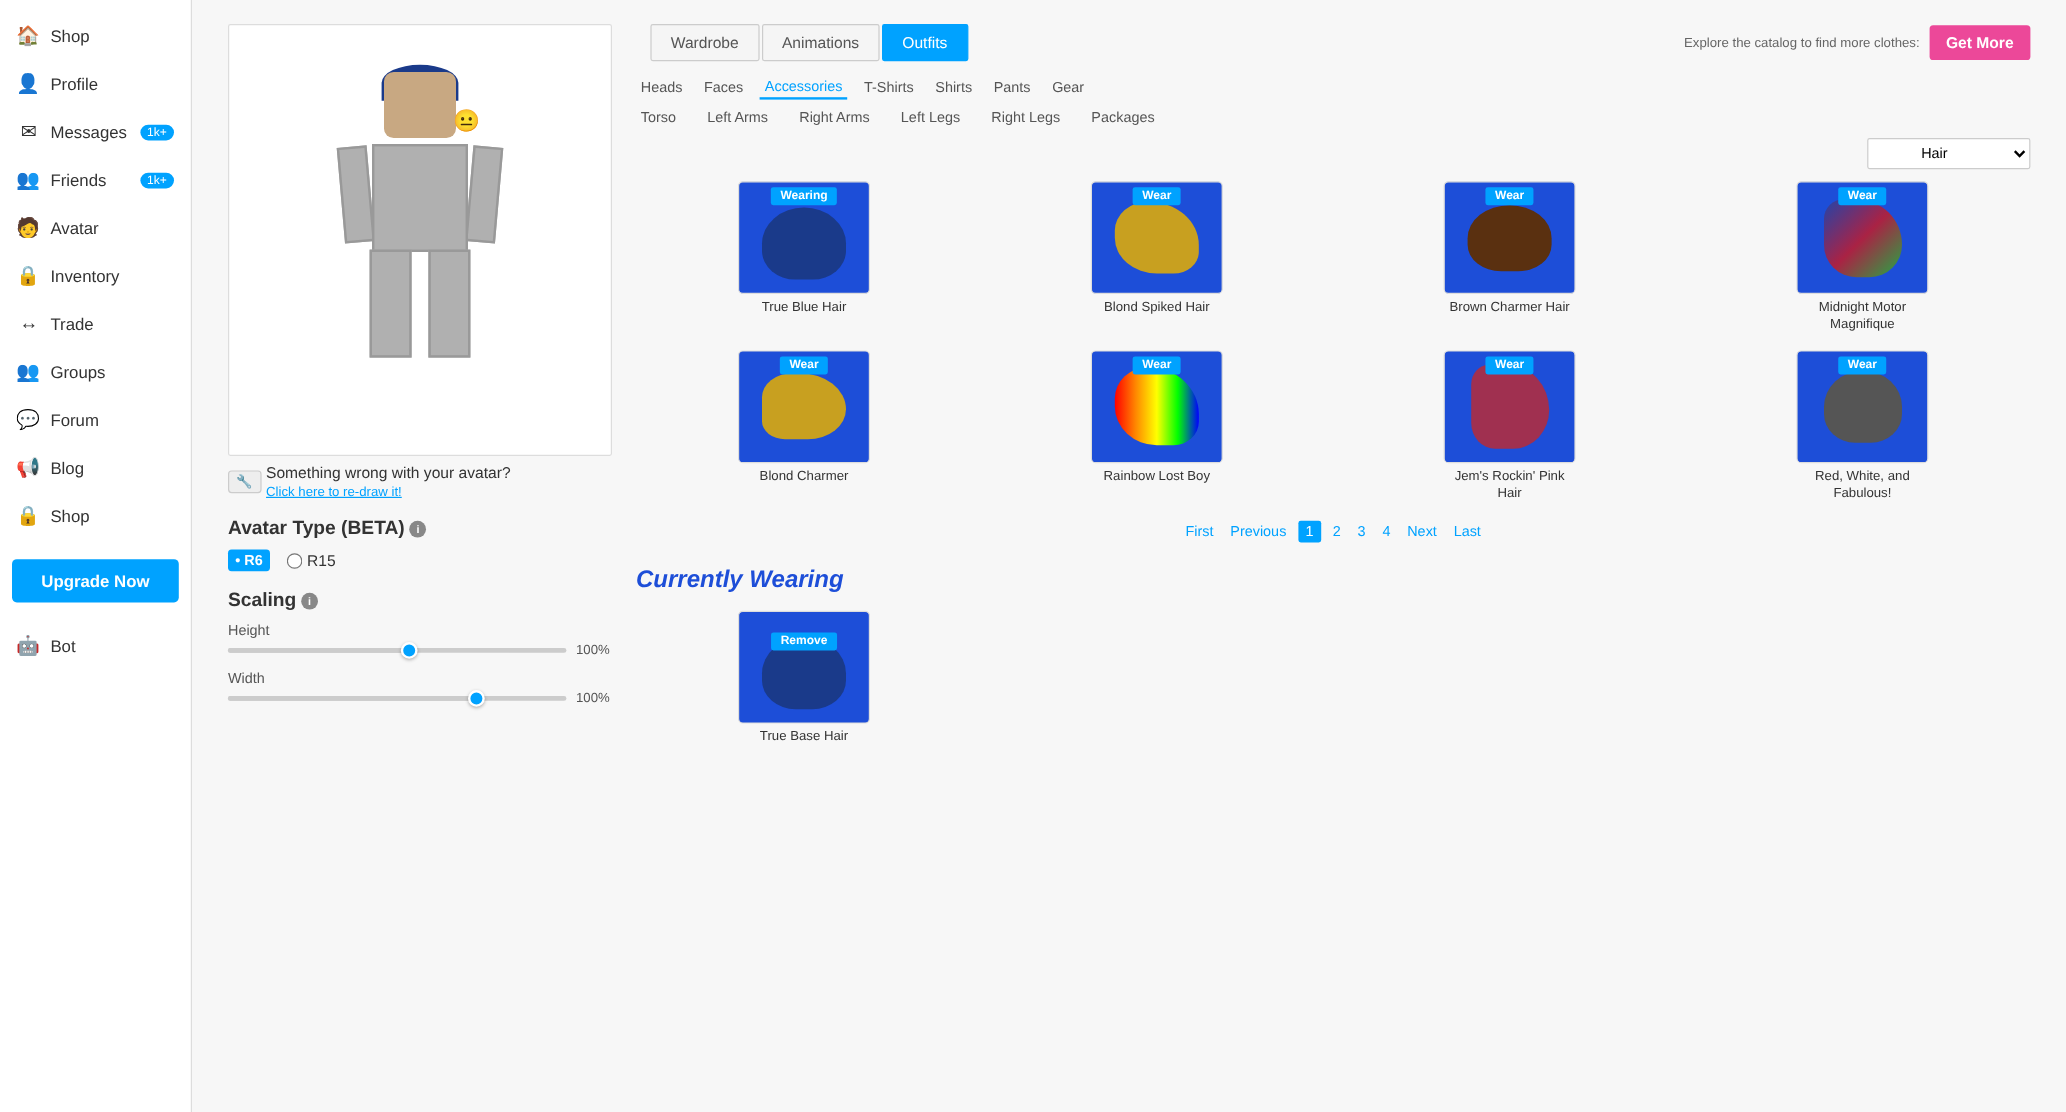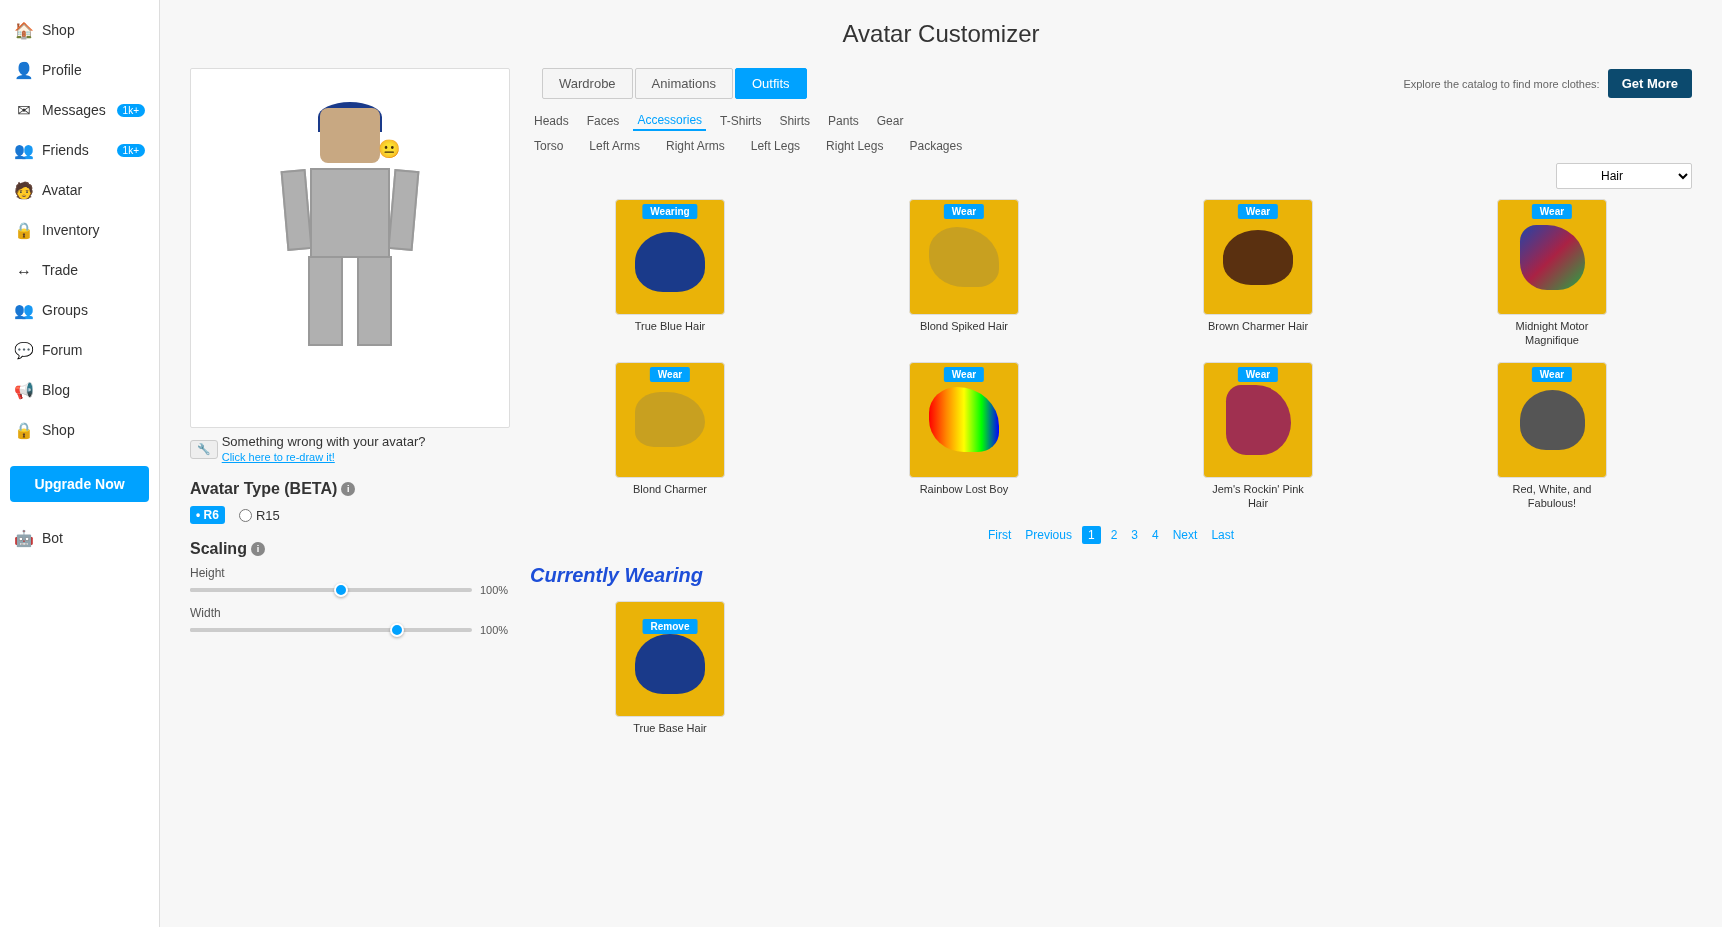--- a/index.html
+++ b/index.html
@@ -293,21 +293,21 @@
     }
     .get-more-area {
       display: flex;
       align-items: center;
       gap: 8px;
       font-size: 11px;
       color: #666;
       text-align: right;
     }
     .get-more-btn {
-      background: #0c4a6e;
+      background: #ec4899;
       color: white;
       border: none;
       border-radius: 3px;
       padding: 7px 14px;
       font-size: 13px;
       font-weight: bold;
       cursor: pointer;
     }
 
     
@@ -359,22 +359,22 @@
       margin-bottom: 16px;
     }
     .item-card {
       display: flex;
       flex-direction: column;
       align-items: center;
       position: relative;
     }
     .item-img-container {
       width: 110px;
-      height: 116px;
-      background: #eab308;
+      height: 94px;
+      background: #1d4ed8;
       border: 1px solid #ddd;
       border-radius: 4px;
       display: flex;
       align-items: center;
       justify-content: center;
       position: relative;
       overflow: hidden;
     }
     .item-badge {
       position: absolute;
@@ -506,21 +506,20 @@
     <span>Shop</span>
   </div>
   <button class="upgrade-btn">Upgrade Now</button>
   <div class="sidebar-item">
     <span class="sidebar-icon">🤖</span>
     <span>Bot</span>
   </div>
 </div>
 
 <div id="main">
-  <h1 class="page-title">Avatar Customizer</h1>
 
   <div class="content-layout">
 
     <div class="avatar-panel">
       <div class="avatar-preview">
         <div class="avatar-figure">
           <div class="avatar-hair"></div>
           <div class="avatar-head">
             <span class="avatar-face">😐</span>
           </div>

